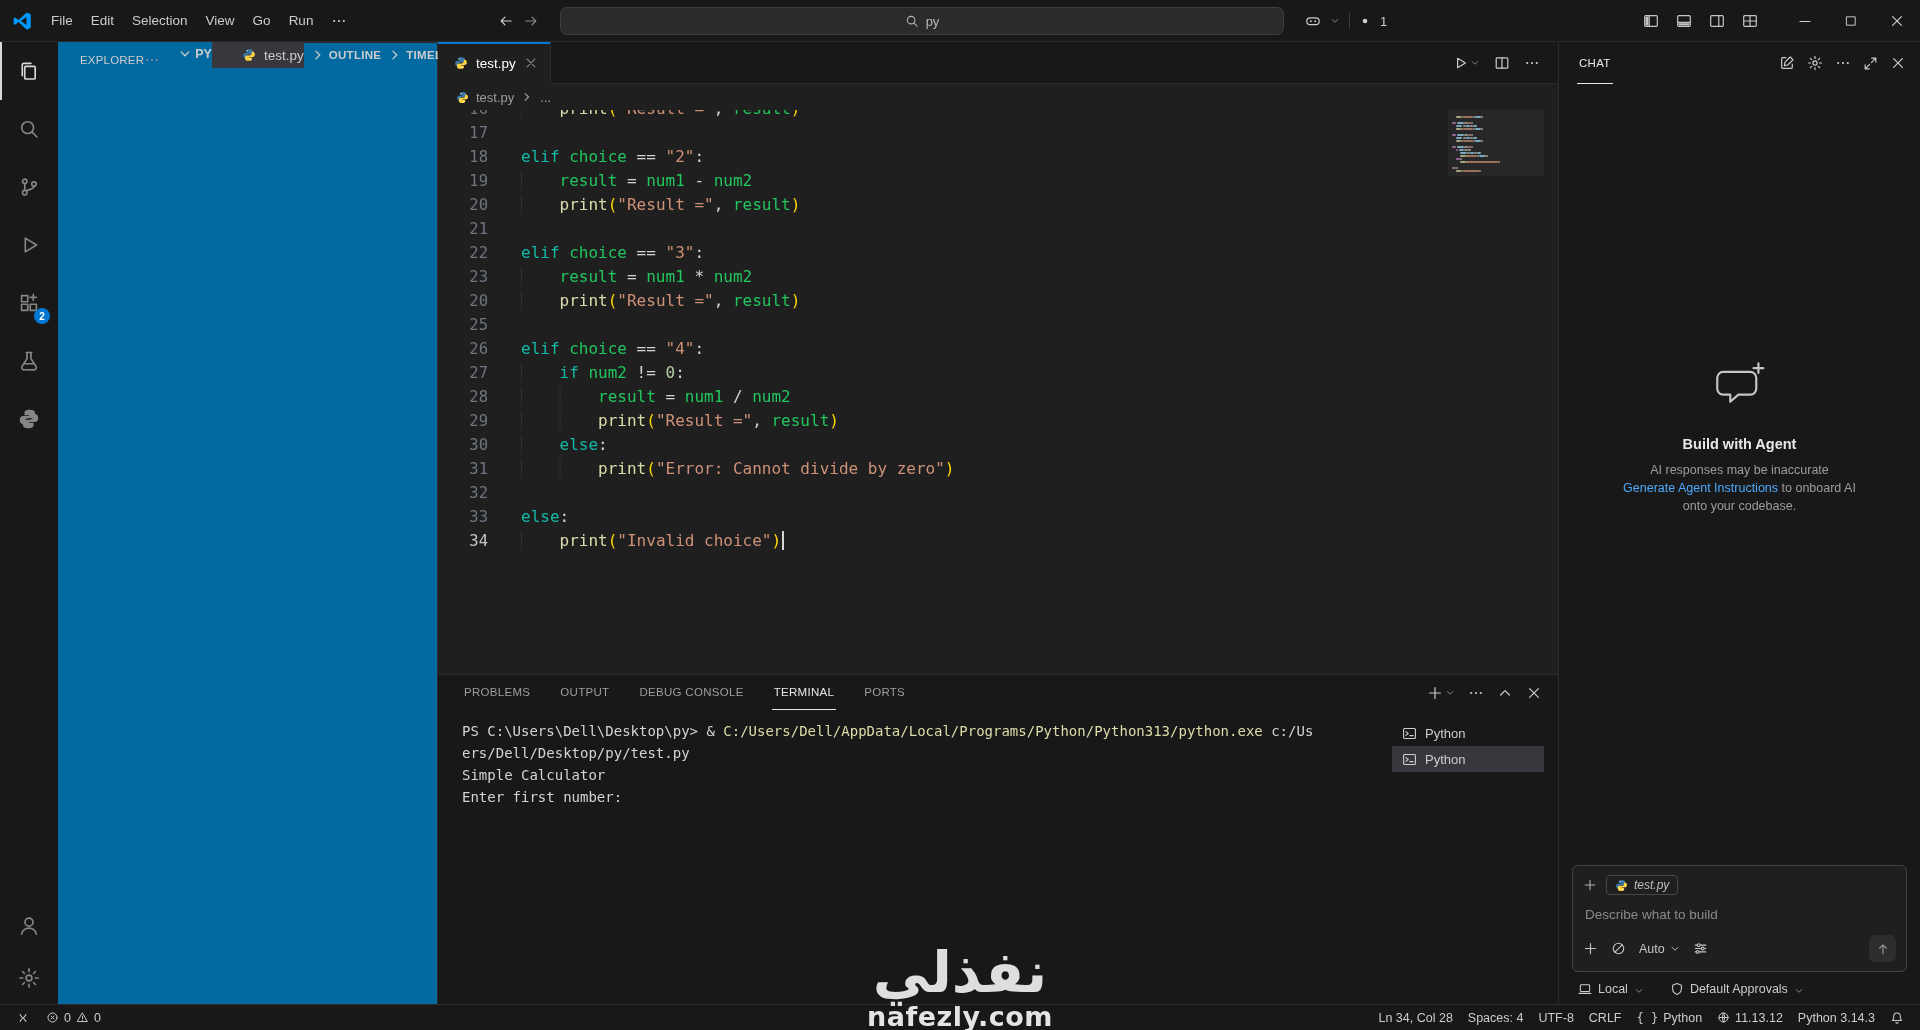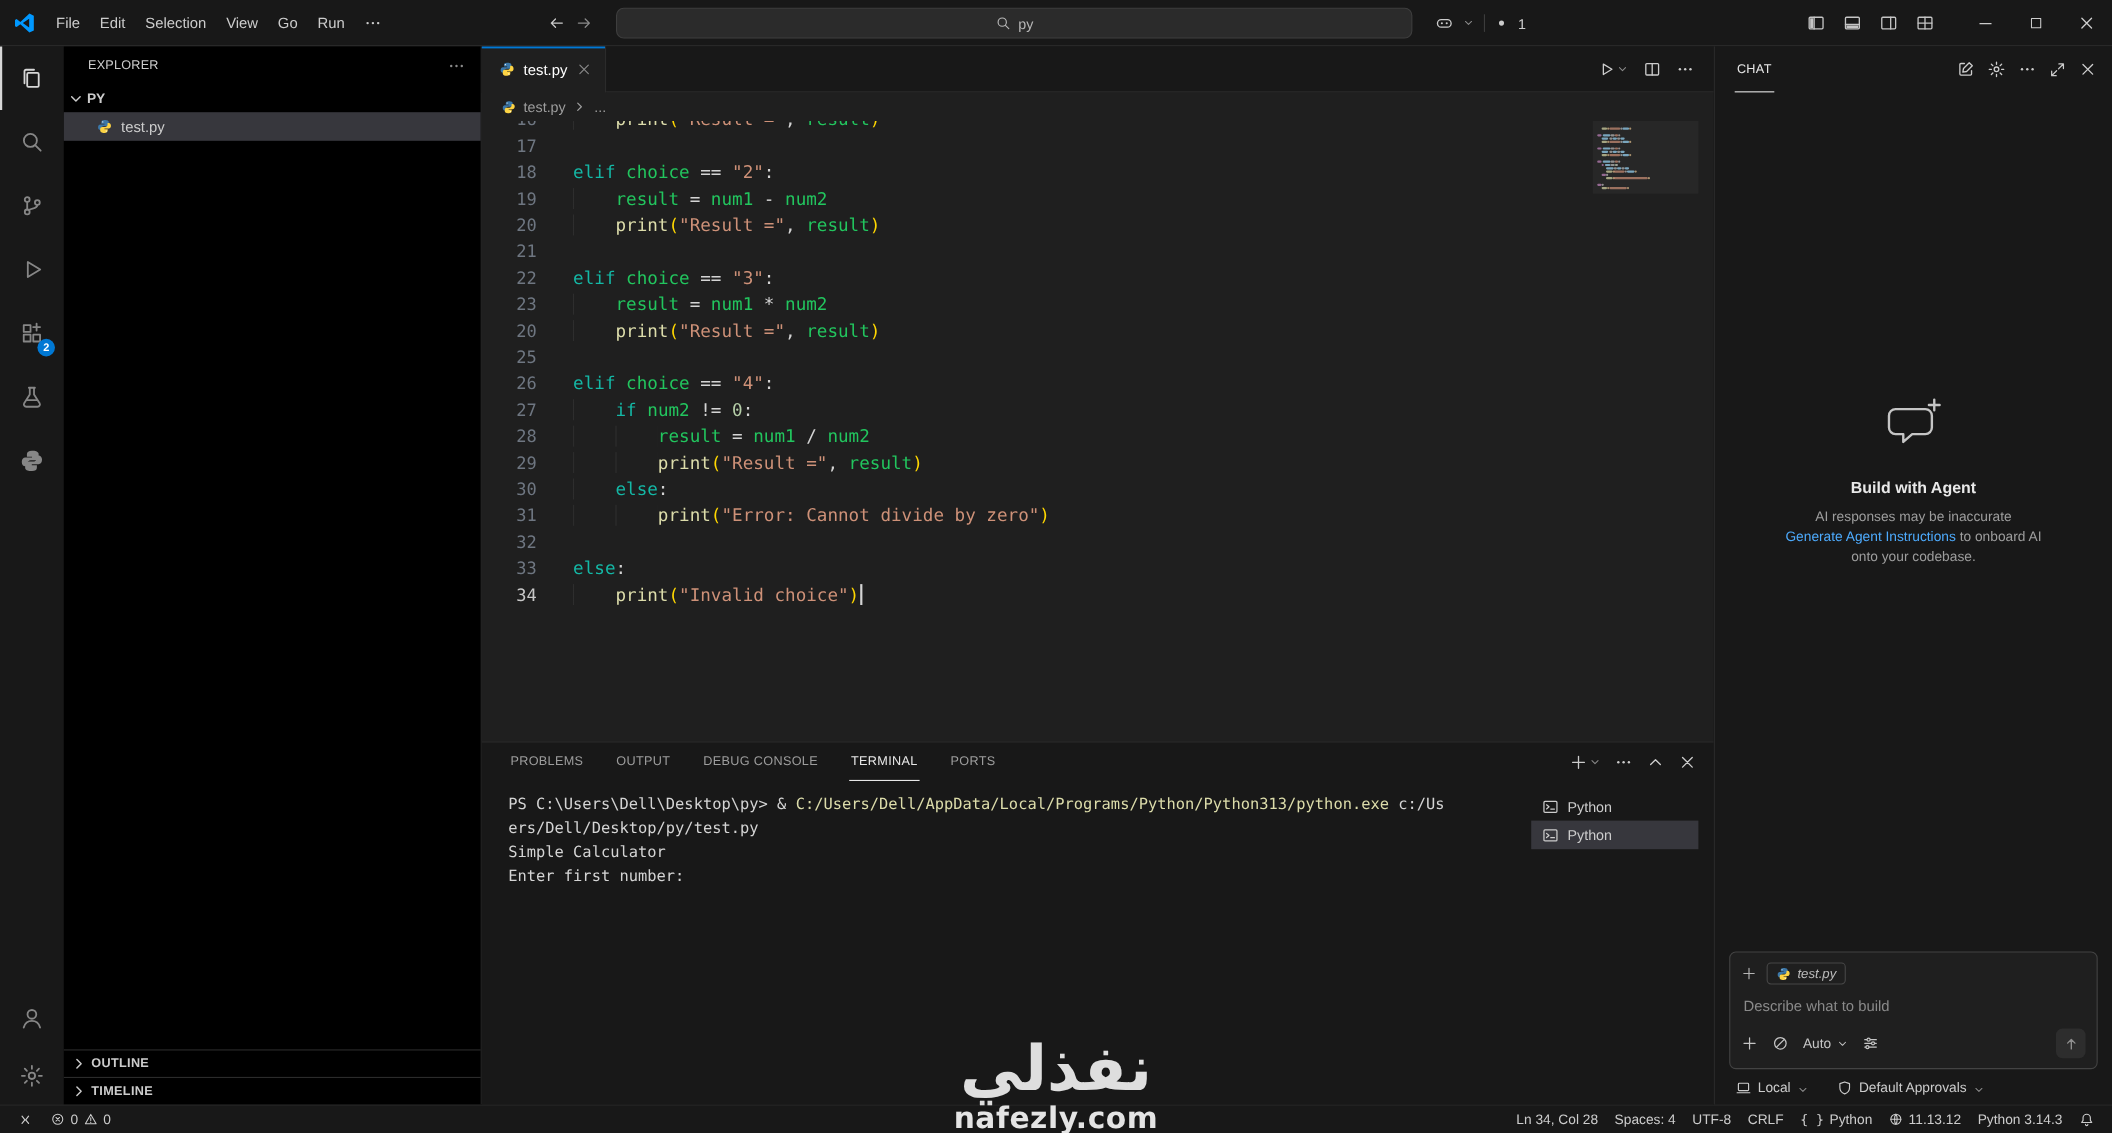--- a/index.html
+++ b/index.html
@@ -29,21 +29,21 @@
 .main{display:flex;height:962px}
 
 
 .activitybar{width:58px;background:#181818;display:flex;flex-direction:column;justify-content:space-between}
 .ab-item{height:58px;display:flex;align-items:center;justify-content:center;color:#868686;position:relative;cursor:pointer}
 .ab-item.active{color:#d7d7d7;box-shadow:inset 2px 0 0 #d7d7d7}
 .ab-badge{position:absolute;right:8px;bottom:8px;min-width:16px;height:16px;border-radius:9px;background:#0078d4;color:#fff;font-size:10px;font-weight:700;display:flex;align-items:center;justify-content:center;padding:0 4px}
 .ab-bottom .ab-item{height:52px}
 
 
-.sidebar{width:380px;background:#000000;display:flex;flex-direction:column;border-right:1px solid #2b2b2b}
+.sidebar{width:380px;background:#0369a1;display:flex;flex-direction:row;border-right:1px solid #2b2b2b}
 .sb-header{height:36px;display:flex;align-items:center;padding:0 14px 0 22px;justify-content:space-between}
 .sb-title{font-size:11.5px;color:#ccc;letter-spacing:.2px}
 .tree-section{height:24px;display:flex;align-items:center;gap:3px;padding-left:4px;font-weight:700;font-size:12.5px;color:#ccc;cursor:pointer}
 .file-row{height:26px;display:flex;align-items:center;gap:8px;padding-left:30px;font-size:13.5px;color:#ccc;cursor:pointer}
 .file-row.selected{background:#37373d}
 .sb-spacer{flex:1}
 .collapse-row{height:25px;display:flex;align-items:center;gap:4px;padding-left:7px;border-top:1px solid #2b2b2b;font-size:11.5px;font-weight:700;color:#ccc;letter-spacing:.3px;cursor:pointer}
 
 
 .editor-region{flex:1;min-width:0;display:flex;flex-direction:column;background:#1f1f1f}

